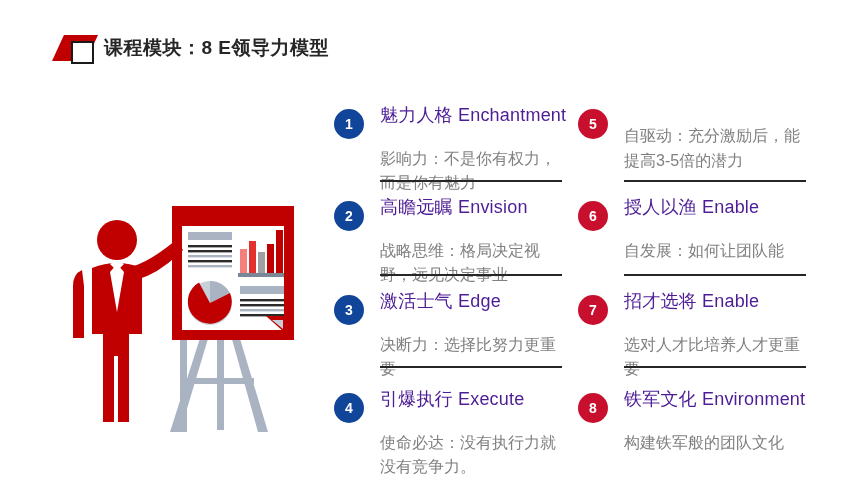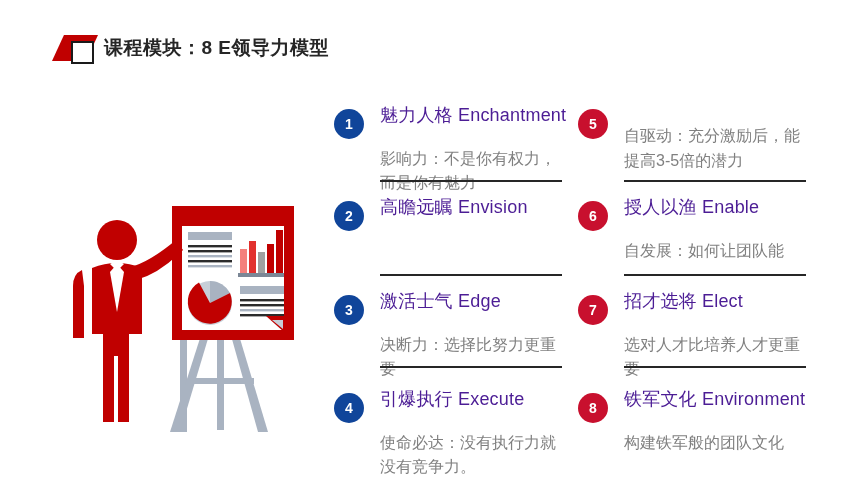--- a/index.html
+++ b/index.html
@@ -221,20 +221,21 @@
         <div class="item-title">魅力人格 Enchantment</div>
         <div class="item-desc">影响力：不是你有权力，而是你有魅力</div>
       </div>
       <div class="item-rule rule-r1"></div>
     </div>
 
     <div class="item col-left row-2">
       <div class="badge badge-blue">2</div>
       <div class="item-body">
         <div class="item-title">高瞻远瞩 Envision</div>
+        <div class="item-desc">战略思维：格局决定视野，远见决定事业</div>
       </div>
       <div class="item-rule rule-r2"></div>
     </div>
 
     <div class="item col-left row-3">
       <div class="badge badge-blue">3</div>
       <div class="item-body">
         <div class="item-title">激活士气 Edge</div>
         <div class="item-desc">决断力：选择比努力更重要</div>
       </div>
@@ -262,21 +263,21 @@
       <div class="item-body">
         <div class="item-title">授人以渔 Enable</div>
         <div class="item-desc">自发展：如何让团队能</div>
       </div>
       <div class="item-rule rule-r2"></div>
     </div>
 
     <div class="item col-right row-3">
       <div class="badge badge-red">7</div>
       <div class="item-body">
-        <div class="item-title">招才选将 Elect</div>
+        <div class="item-title">招才选将 Enable</div>
         <div class="item-desc">选对人才比培养人才更重要</div>
       </div>
       <div class="item-rule rule-r3"></div>
     </div>
 
     <div class="item col-right row-4">
       <div class="badge badge-red">8</div>
       <div class="item-body">
         <div class="item-title">铁军文化 Environment</div>
         <div class="item-desc">构建铁军般的团队文化</div>

